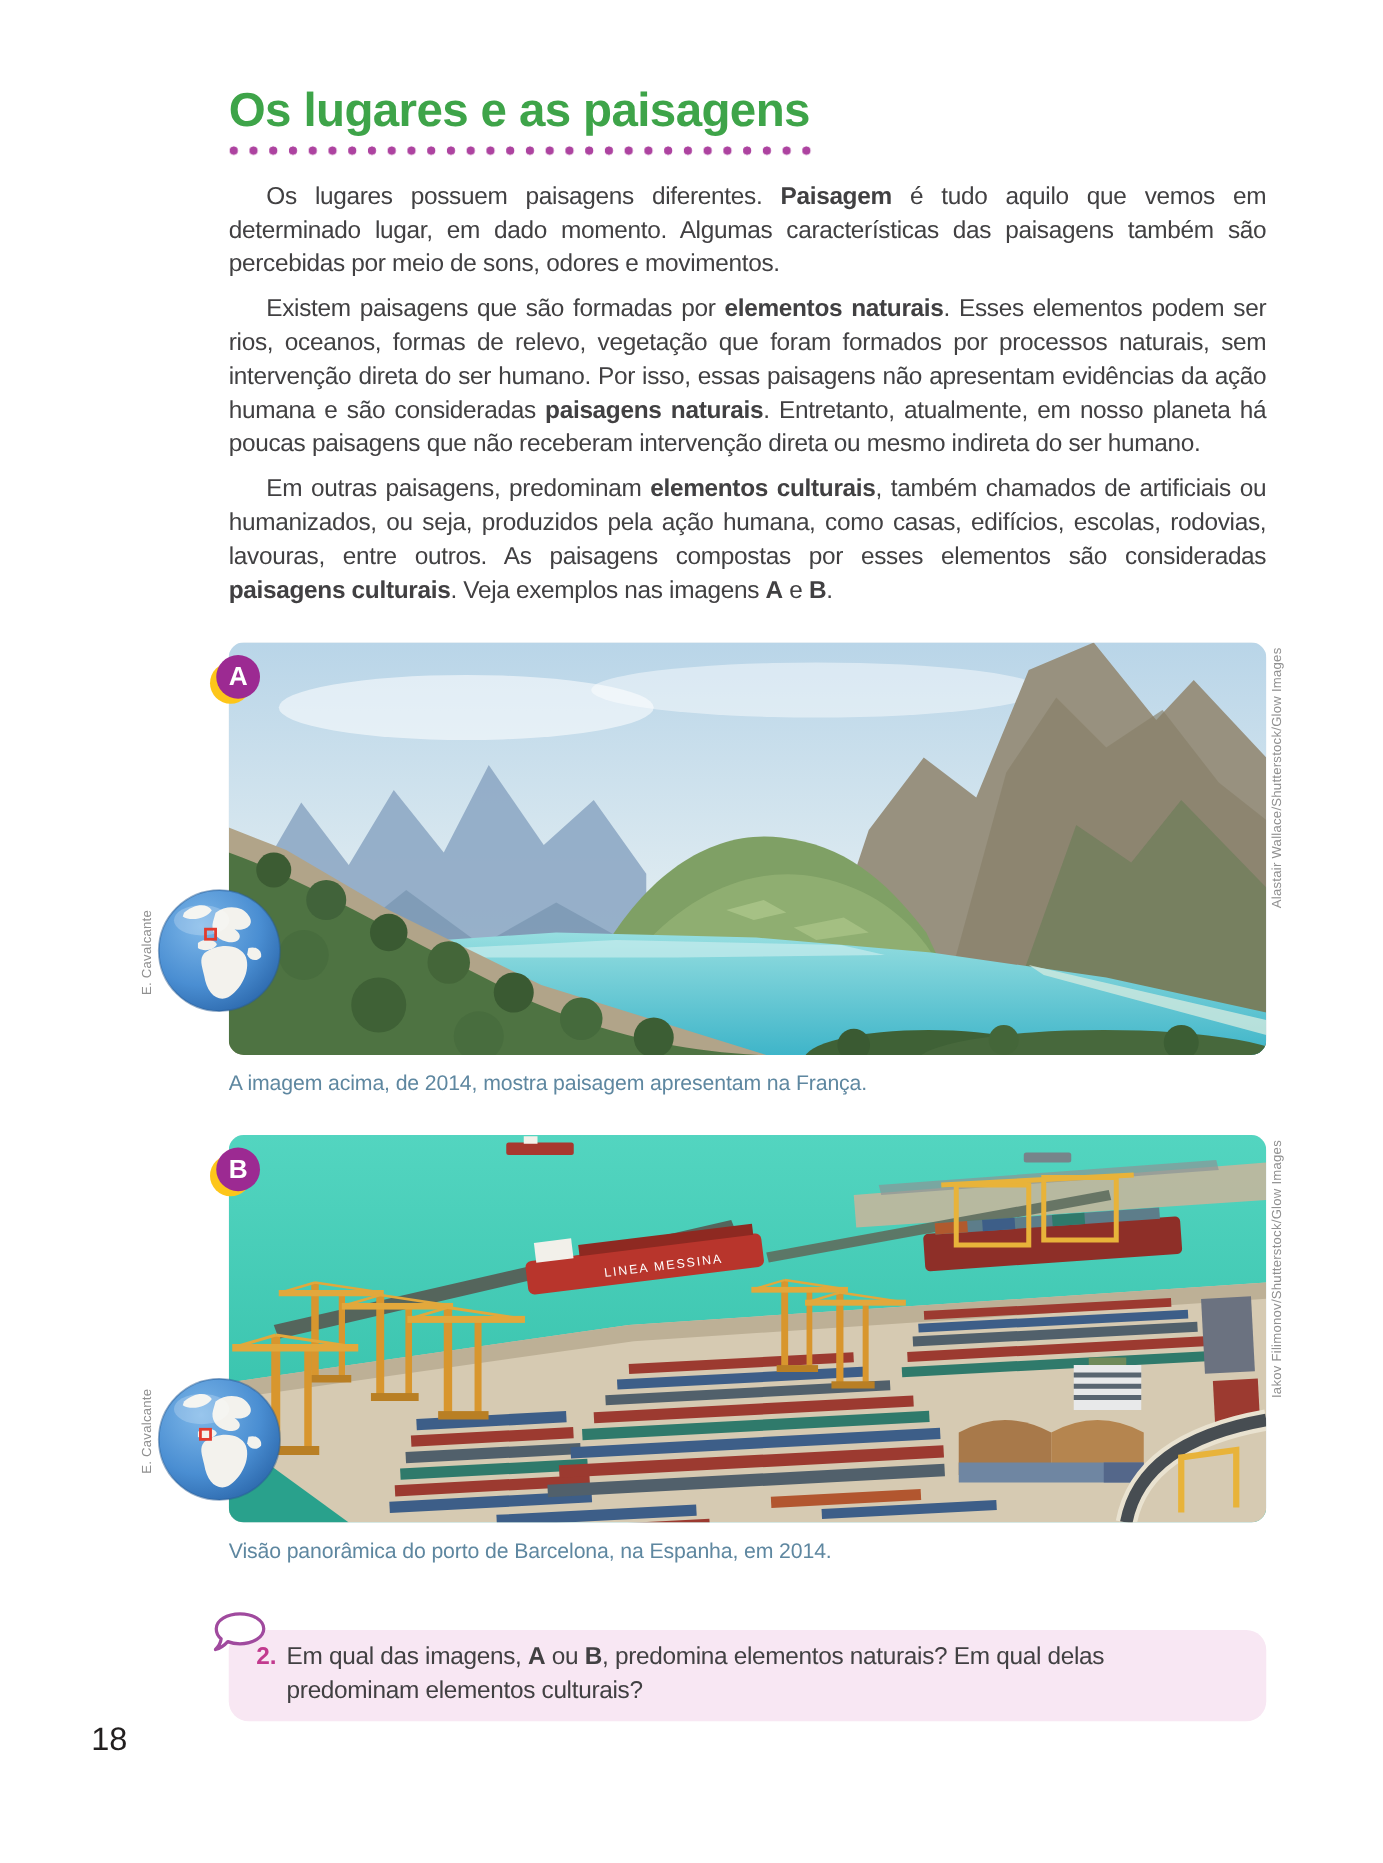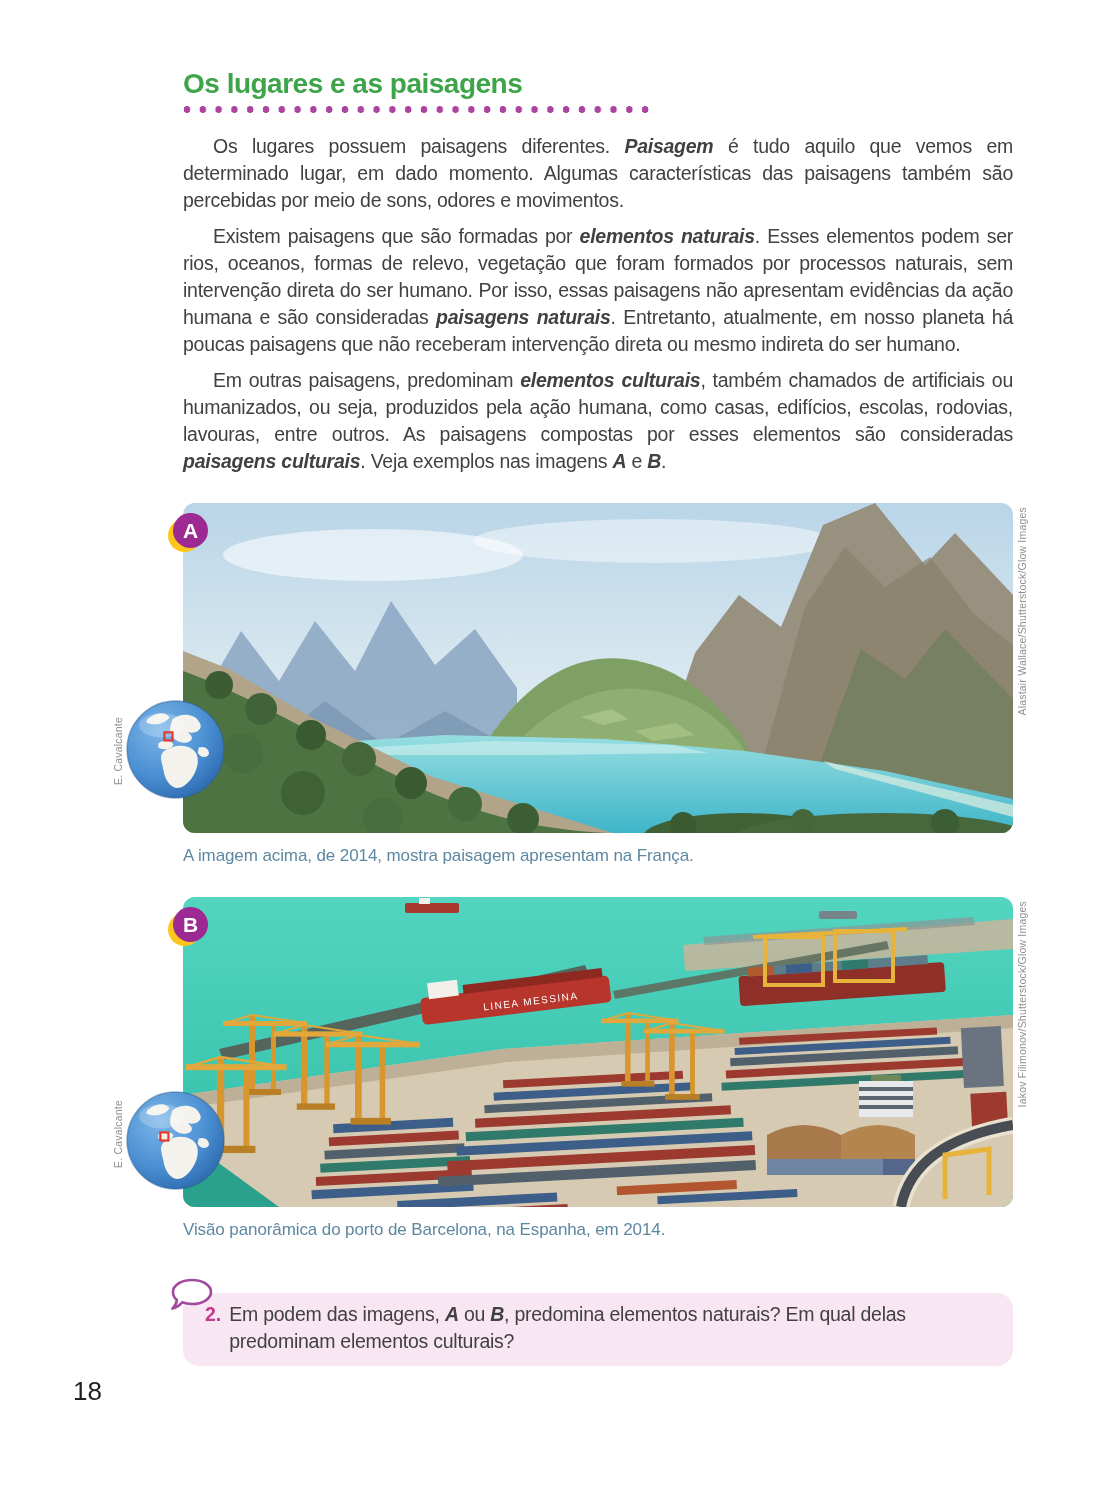--- a/index.html
+++ b/index.html
@@ -5,36 +5,36 @@
   * { margin:0; padding:0; box-sizing:border-box; }
   html,body { width:1106px; height:1490px; }
   body {
     position:relative; overflow:hidden; background:#ffffff;
     font-family:"Liberation Sans", sans-serif; color:#414042;
   }
   .content { position:absolute; left:183px; top:0; width:830px; }
 
   
   .page-title {
-    margin-top:68px; font-size:28px; font-weight:bold; letter-spacing:-0.5px;
+    margin-top:68px; font-size:38px; font-weight:bold; letter-spacing:-0.5px;
     color:#3ea449;
   }
   .title-dots {
     margin-top:5px; height:9px; width:474px;
     background-image: radial-gradient(circle 3.4px at 4px 4.5px, #ad43a0 3.2px, transparent 3.6px);
     background-size:15.8px 9px; background-repeat:repeat-x;
   }
 
   
   .bodytext { margin-top:19px; }
   .bodytext p {
     font-size:19.5px; line-height:27px; letter-spacing:-0.25px;
     text-align:justify; text-indent:30px; margin-bottom:9px; color:#414042;
   }
-  .bodytext b, .q-text b { font-weight:bold;font-style:italic; }
+  .bodytext b, .q-text b { font-weight:bold; }
 
   
   .figure { position:relative; width:830px; }
   .figure-a { margin-top:28px; }
   .figure-b { margin-top:31px; }
   .photo { width:830px; border-radius:12px; overflow:hidden; position:relative; background:#dde8ee; }
   .photo svg { display:block; }
 
   .badge { position:absolute; left:-15px; top:7px; width:42px; height:44px; }
   .badge .yellow { position:absolute; left:0; top:9px; width:33px; height:33px; border-radius:50%; background:#fdc61a; }
@@ -297,18 +297,18 @@
     <span class="credit credit-left-b">E. Cavalcante</span>
     <span class="credit credit-right">Iakov Filimonov/Shutterstock/Glow Images</span>
   </div>
   <p class="caption">Visão panorâmica do porto de Barcelona, na Espanha, em 2014.</p>
 
   <div class="question">
     <svg class="bubble-icon" width="46" height="42" viewBox="0 0 46 42">
       <path d="M23,5 C33.5,5 42,10.2 42,17 C42,23.8 33.5,29 23,29 C19.4,29 16,28.4 13.2,27.3 C10.6,30.2 7,32.7 3.4,33.6 C6,31 7.6,27.9 7.9,25 C5.1,22.8 4,20.1 4,17 C4,10.2 12.5,5 23,5 Z" fill="#ffffff" stroke="#a04a9e" stroke-width="2.6" stroke-linejoin="round"></path>
     </svg>
     <span class="q-num">2.</span>
-    <p class="q-text"><span>Em podem das imagens, </span><b>A</b><span> ou </span><b>B</b><span>, predomina elementos naturais? Em qual delas predominam elementos culturais?</span></p>
+    <p class="q-text"><span>Em qual das imagens, </span><b>A</b><span> ou </span><b>B</b><span>, predomina elementos naturais? Em qual delas predominam elementos culturais?</span></p>
   </div>
 
 </div>
 
 <div class="page-number">18</div>
 
 </body></html>

